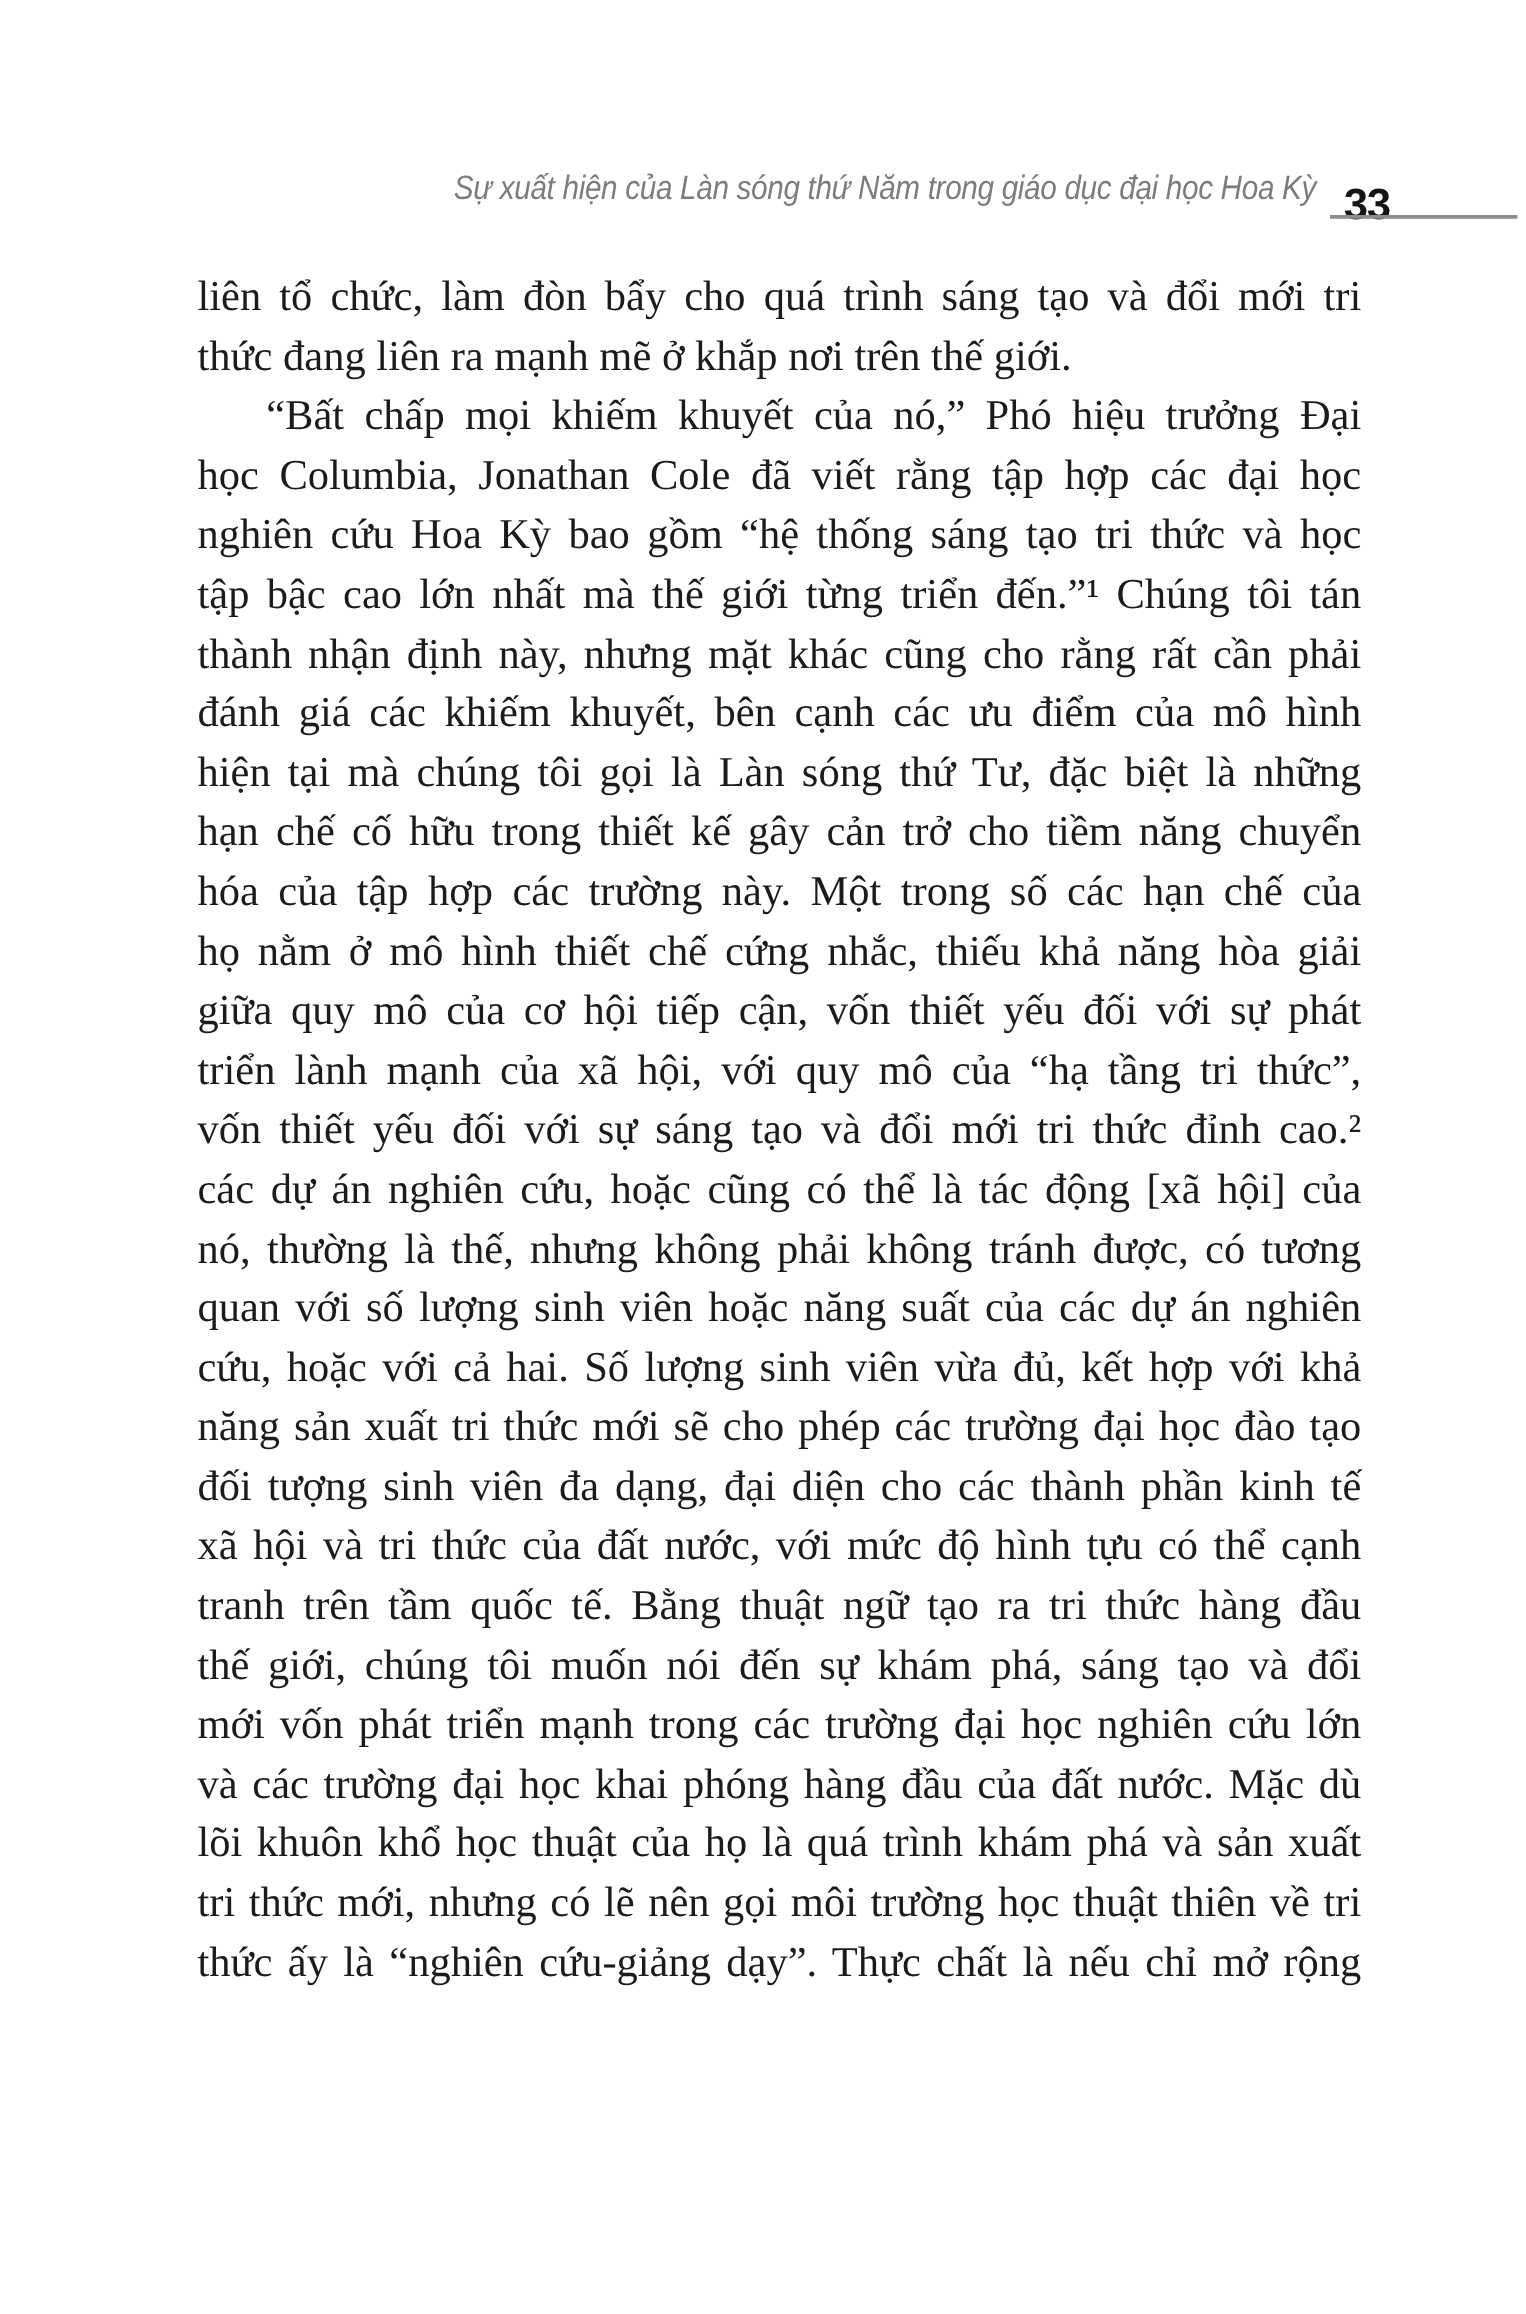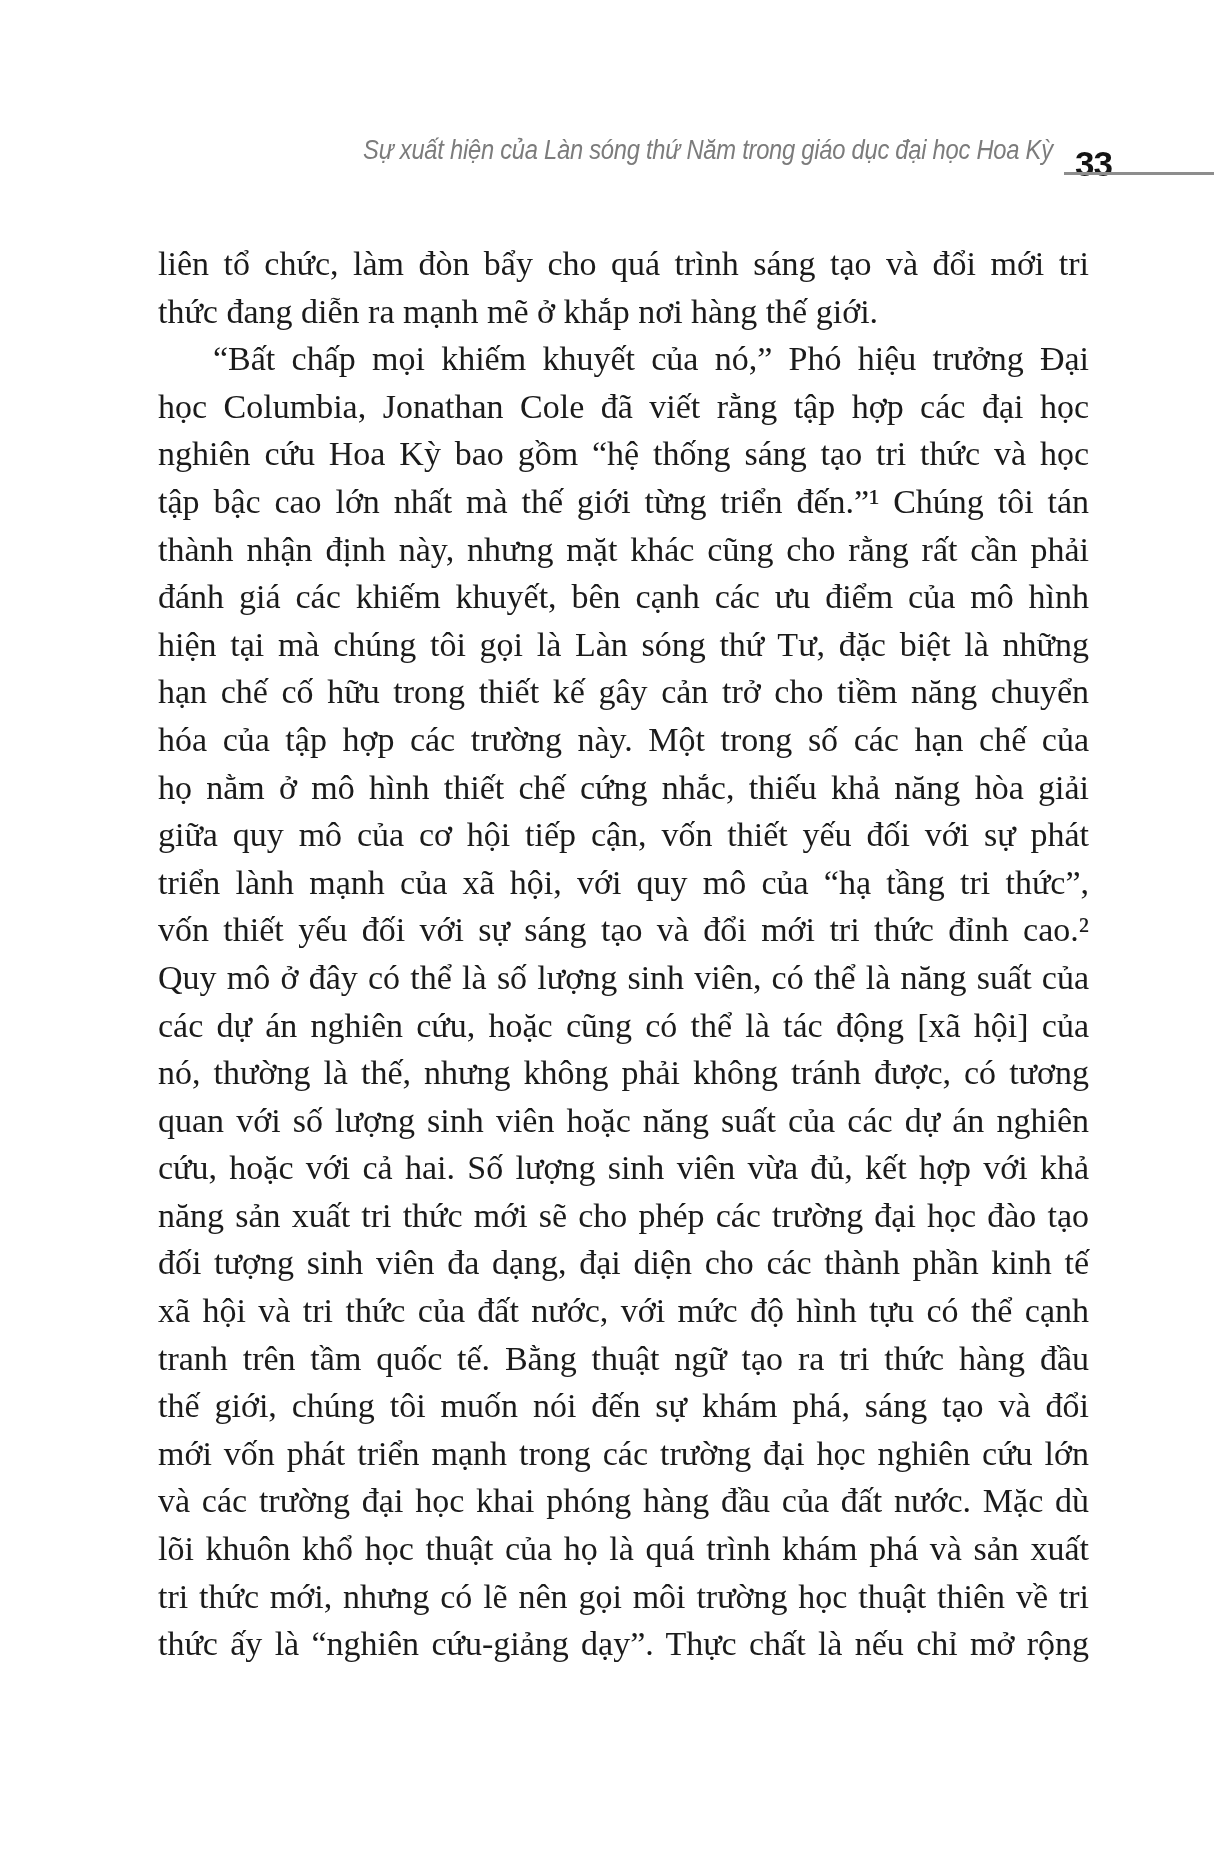--- a/index.html
+++ b/index.html
@@ -41,21 +41,21 @@
     position: absolute;
     left: 1064px;
     top: 172px;
     width: 150px;
     height: 3px;
     background: #8d8d8d;
   }
   .body-text {
     position: absolute;
     left: 158px;
-    top: 240px;
+    top: 214px;
     width: 931px;
     font-size: 34px;
     line-height: 47.6px;
   }
   .para + .para { }
   .line {
     text-align: justify;
     text-align-last: justify;
   }
   .line.no-stretch { text-align-last: left; }
@@ -64,37 +64,36 @@
 </head>
 <body>
 
 <div class="page">
   <div class="running-header-title">Sự xuất hiện của Làn sóng thứ Năm trong giáo dục đại học Hoa Kỳ</div>
   <div class="page-number">33</div>
   <div class="header-rule"></div>
   <div class="body-text">
       <div class="para">
         <div class="line">liên tổ chức, làm đòn bẩy cho quá trình sáng tạo và đổi mới tri</div>
-        <div class="line no-stretch">thức đang diễn ra mạnh mẽ ở khắp nơi hàng thế giới.</div>
+        <div class="line no-stretch">thức đang liên ra mạnh mẽ ở khắp nơi trên thế giới.</div>
       </div>
       <div class="para">
         <div class="line indent">“Bất chấp mọi khiếm khuyết của nó,” Phó hiệu trưởng Đại</div>
         <div class="line">học Columbia, Jonathan Cole đã viết rằng tập hợp các đại học</div>
         <div class="line">nghiên cứu Hoa Kỳ bao gồm “hệ thống sáng tạo tri thức và học</div>
         <div class="line">tập bậc cao lớn nhất mà thế giới từng triển đến.”¹ Chúng tôi tán</div>
         <div class="line">thành nhận định này, nhưng mặt khác cũng cho rằng rất cần phải</div>
         <div class="line">đánh giá các khiếm khuyết, bên cạnh các ưu điểm của mô hình</div>
         <div class="line">hiện tại mà chúng tôi gọi là Làn sóng thứ Tư, đặc biệt là những</div>
         <div class="line">hạn chế cố hữu trong thiết kế gây cản trở cho tiềm năng chuyển</div>
         <div class="line">hóa của tập hợp các trường này. Một trong số các hạn chế của</div>
         <div class="line">họ nằm ở mô hình thiết chế cứng nhắc, thiếu khả năng hòa giải</div>
         <div class="line">giữa quy mô của cơ hội tiếp cận, vốn thiết yếu đối với sự phát</div>
         <div class="line">triển lành mạnh của xã hội, với quy mô của “hạ tầng tri thức”,</div>
         <div class="line">vốn thiết yếu đối với sự sáng tạo và đổi mới tri thức đỉnh cao.²</div>
-        <div class="line">Quy mô ở đây có thể là số lượng sinh viên, có thể là năng suất của</div>
         <div class="line">các dự án nghiên cứu, hoặc cũng có thể là tác động [xã hội] của</div>
         <div class="line">nó, thường là thế, nhưng không phải không tránh được, có tương</div>
         <div class="line">quan với số lượng sinh viên hoặc năng suất của các dự án nghiên</div>
         <div class="line">cứu, hoặc với cả hai. Số lượng sinh viên vừa đủ, kết hợp với khả</div>
         <div class="line">năng sản xuất tri thức mới sẽ cho phép các trường đại học đào tạo</div>
         <div class="line">đối tượng sinh viên đa dạng, đại diện cho các thành phần kinh tế</div>
         <div class="line">xã hội và tri thức của đất nước, với mức độ hình tựu có thể cạnh</div>
         <div class="line">tranh trên tầm quốc tế. Bằng thuật ngữ tạo ra tri thức hàng đầu</div>
         <div class="line">thế giới, chúng tôi muốn nói đến sự khám phá, sáng tạo và đổi</div>
         <div class="line">mới vốn phát triển mạnh trong các trường đại học nghiên cứu lớn</div>

